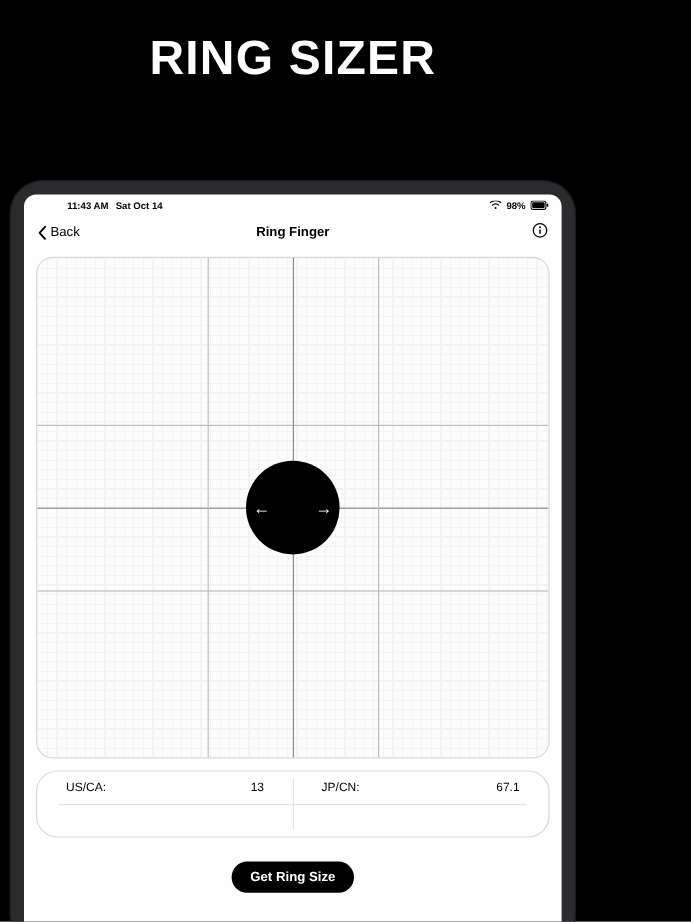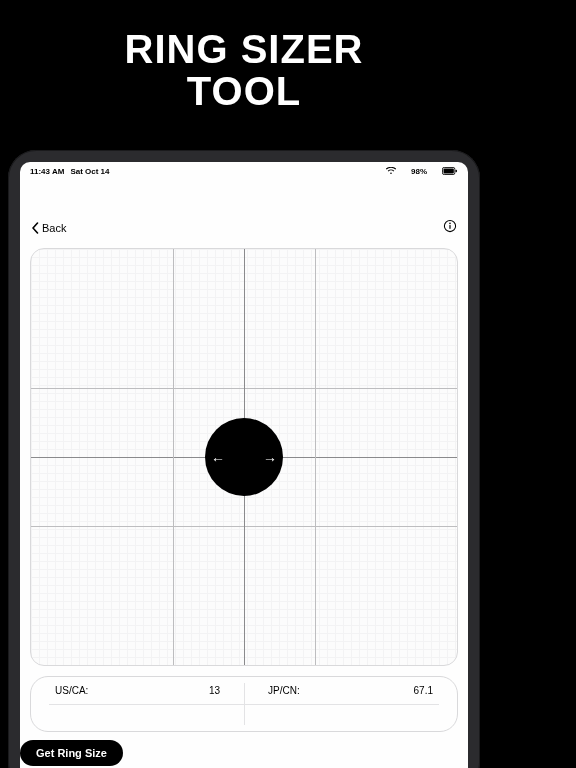--- a/index.html
+++ b/index.html
@@ -48,32 +48,31 @@
   .statusbar {
     height: 18px;
     display: flex;
     align-items: center;
     justify-content: space-between;
     padding: 0 10px;
     font-size: 8px;
     font-weight: 600;
     color: #000;
   }
-  .statusbar .left { display: flex; gap: 6px; }
-  .statusbar .right { display: flex; gap: 15px; }
+  .statusbar .left { display: flex; gap: 6px; margin-left: 26px; }
+  .statusbar .right { display: flex; gap: 4px; }
   .wifi-icon svg, .battery-icon svg { display: block; }
 
   
   .navbar {
     height: 28px;
     display: flex;
     align-items: center;
     justify-content: space-between;
     padding: 0 10px;
-    margin-top: 34px;
   }
   .back {
     display: flex; align-items: center; gap: 2px;
     font-size: 11px; font-weight: 400; color: #000;
     cursor: pointer;
   }
   .back svg { display: block; }
   .title {
     position: absolute; left: 0; right: 0;
     text-align: center;
@@ -131,37 +130,36 @@
     overflow: hidden;
   }
   .size-table .cell {
     display: flex; align-items: center; justify-content: space-between;
     padding: 0 24px 0 24px;
   }
   .size-table .h-div { position:absolute; left:18px; right:18px; top:50%; height:1px; background:#e3e3e5; }
   .size-table .v-div { position:absolute; top:6px; bottom:6px; left:50%; width:1px; background:#e3e3e5; }
 
   
-  .cta-row { display:flex; margin-top: 8px; }
+  .cta-row { display:flex; justify-content:center; margin-top: 20px; }
   .cta {
     background:#000; color:#fff;
     border:none; border-radius: 14px;
     font-size: 11px; font-weight:600;
     padding: 7px 16px;
     cursor:pointer;
   }
 </style>
 </head>
 <body>
 
 <div class="stage">
 
   <div class="hero">
     <div>RING SIZER</div>
-    <div>TOOL</div>
   </div>
 
   <div class="device">
 
     <div class="screen">
 
       <div class="statusbar">
         <div class="left">
           <span>11:43 AM</span>
           <span>Sat Oct 14</span>
@@ -185,20 +183,21 @@
 
       <div class="navbar">
         <div class="back">
           <span>
             <svg width="10" height="12" viewBox="0 0 8 12">
                 <path d="M6.5 1L2 6l4.5 5" fill="none" stroke="#000" stroke-width="1.6" stroke-linecap="round" stroke-linejoin="round"></path>
               </svg>
           </span>
           <span>Back</span>
         </div>
+        <div class="title">Ring Finger</div>
         <div class="info">
           <span>
             <svg width="14" height="14" viewBox="0 0 16 16">
                 <circle cx="8" cy="8" r="6.4" fill="none" stroke="#000" stroke-width="1.2"></circle>
                 <circle cx="8" cy="5" r="0.9" fill="#000"></circle>
                 <rect x="7.3" y="6.8" width="1.4" height="4.6" rx="0.7" fill="#000"></rect>
               </svg>
           </span>
         </div>
       </div>

